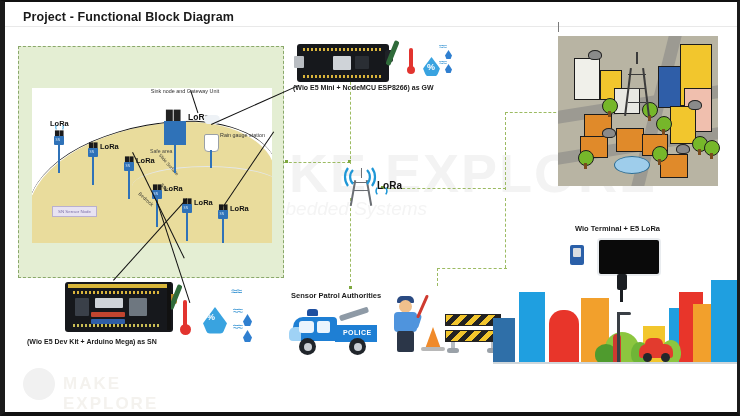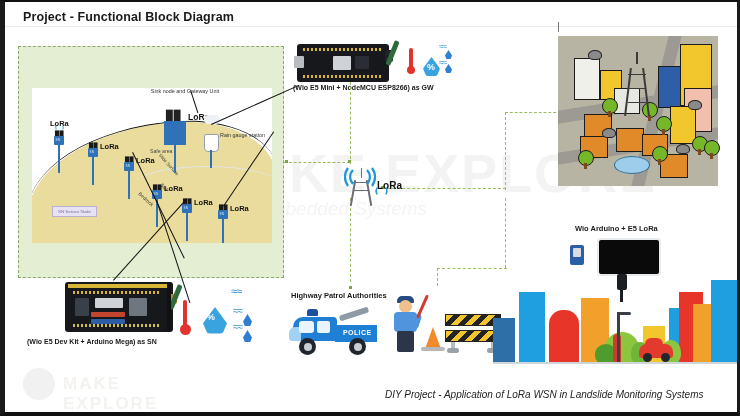--- a/index.html
+++ b/index.html
@@ -351,21 +351,21 @@
     <path d="M13 26 A15 15 0 0 1 13 8" stroke="#1f97d6" fill="none" stroke-width="2.2"></path>
     <path d="M32 24 A10 10 0 0 0 32 10" stroke="#1f97d6" fill="none" stroke-width="2.2"></path>
     <path d="M37 26 A15 15 0 0 0 37 8" stroke="#1f97d6" fill="none" stroke-width="2.2"></path>
   </svg>
   <div class="tower-tag">LoRa</div>
   <svg class="tower-wave" viewBox="0 0 20 16">
     <path d="M5 12 A7 7 0 0 1 5 4" stroke="#1f97d6" fill="none" stroke-width="1.8"></path>
     <path d="M15 12 A7 7 0 0 0 15 4" stroke="#1f97d6" fill="none" stroke-width="1.8"></path>
   </svg>
 
-  <div class="police-cap">Highway Patrol  Authorities</div>
+  <div class="police-cap">Sensor Patrol  Authorities</div>
   <div class="truck">
     <div class="boom"></div>
     <div class="bed"></div>
     <div class="pol">POLICE</div>
     <div class="cabin"></div>
     <div class="nose"></div>
     <div class="win"></div>
     <div class="win2"></div>
     <div class="lt"></div>
     <div class="whl" style="left:10px;"></div>
@@ -425,21 +425,21 @@
       <div class="lg2" style="left:3px;transform:rotate(7deg);"></div>
       <div class="lg2" style="left:21px;transform:rotate(-7deg);"></div>
       <div class="xb" style="top:16px;"></div>
       <div class="xb" style="top:30px;"></div>
       <div class="xb" style="top:44px;"></div>
       <div class="lg2" style="left:12px;top:-6px;height:12px;"></div>
     </div>
     <div class="fountain"></div>
   </div>
 
-  <div class="wt-cap">Wio Arduino + E5 LoRa</div>
+  <div class="wt-cap">Wio Terminal + E5 LoRa</div>
   <div class="wt-lora"></div>
   <div class="wt-screen"></div>
   <div class="plug"></div>
   <div class="plug-c"></div>
 
   <div class="flat">
     <div class="fb" style="left:0;width:22px;height:46px;background:#2f6fa8;"></div>
     <div class="fb" style="left:26px;width:26px;height:72px;background:#1f9fe0;"></div>
     <div class="fb" style="left:56px;width:30px;height:54px;background:#e8352a;border-radius:14px 14px 0 0;"></div>
     <div class="fb" style="left:88px;width:28px;height:66px;background:#f2a02c;"></div>
@@ -456,16 +456,15 @@
     <div class="ftree" style="left:120px;width:8px;height:30px;background:#cf3b30;border-radius:4px 4px 0 0;"></div>
 
     <div class="lamp"></div>
     <div class="car">
       <div class="wheel" style="left:4px;"></div>
       <div class="wheel" style="left:22px;"></div>
     </div>
     <div class="ground"></div>
   </div>
 
-  <div class="footer-cap">DIY Project - Application of LoRa WSN in Landslide Monitoring Systems</div>
 
  </div>
 </div>
 
 </body></html>

